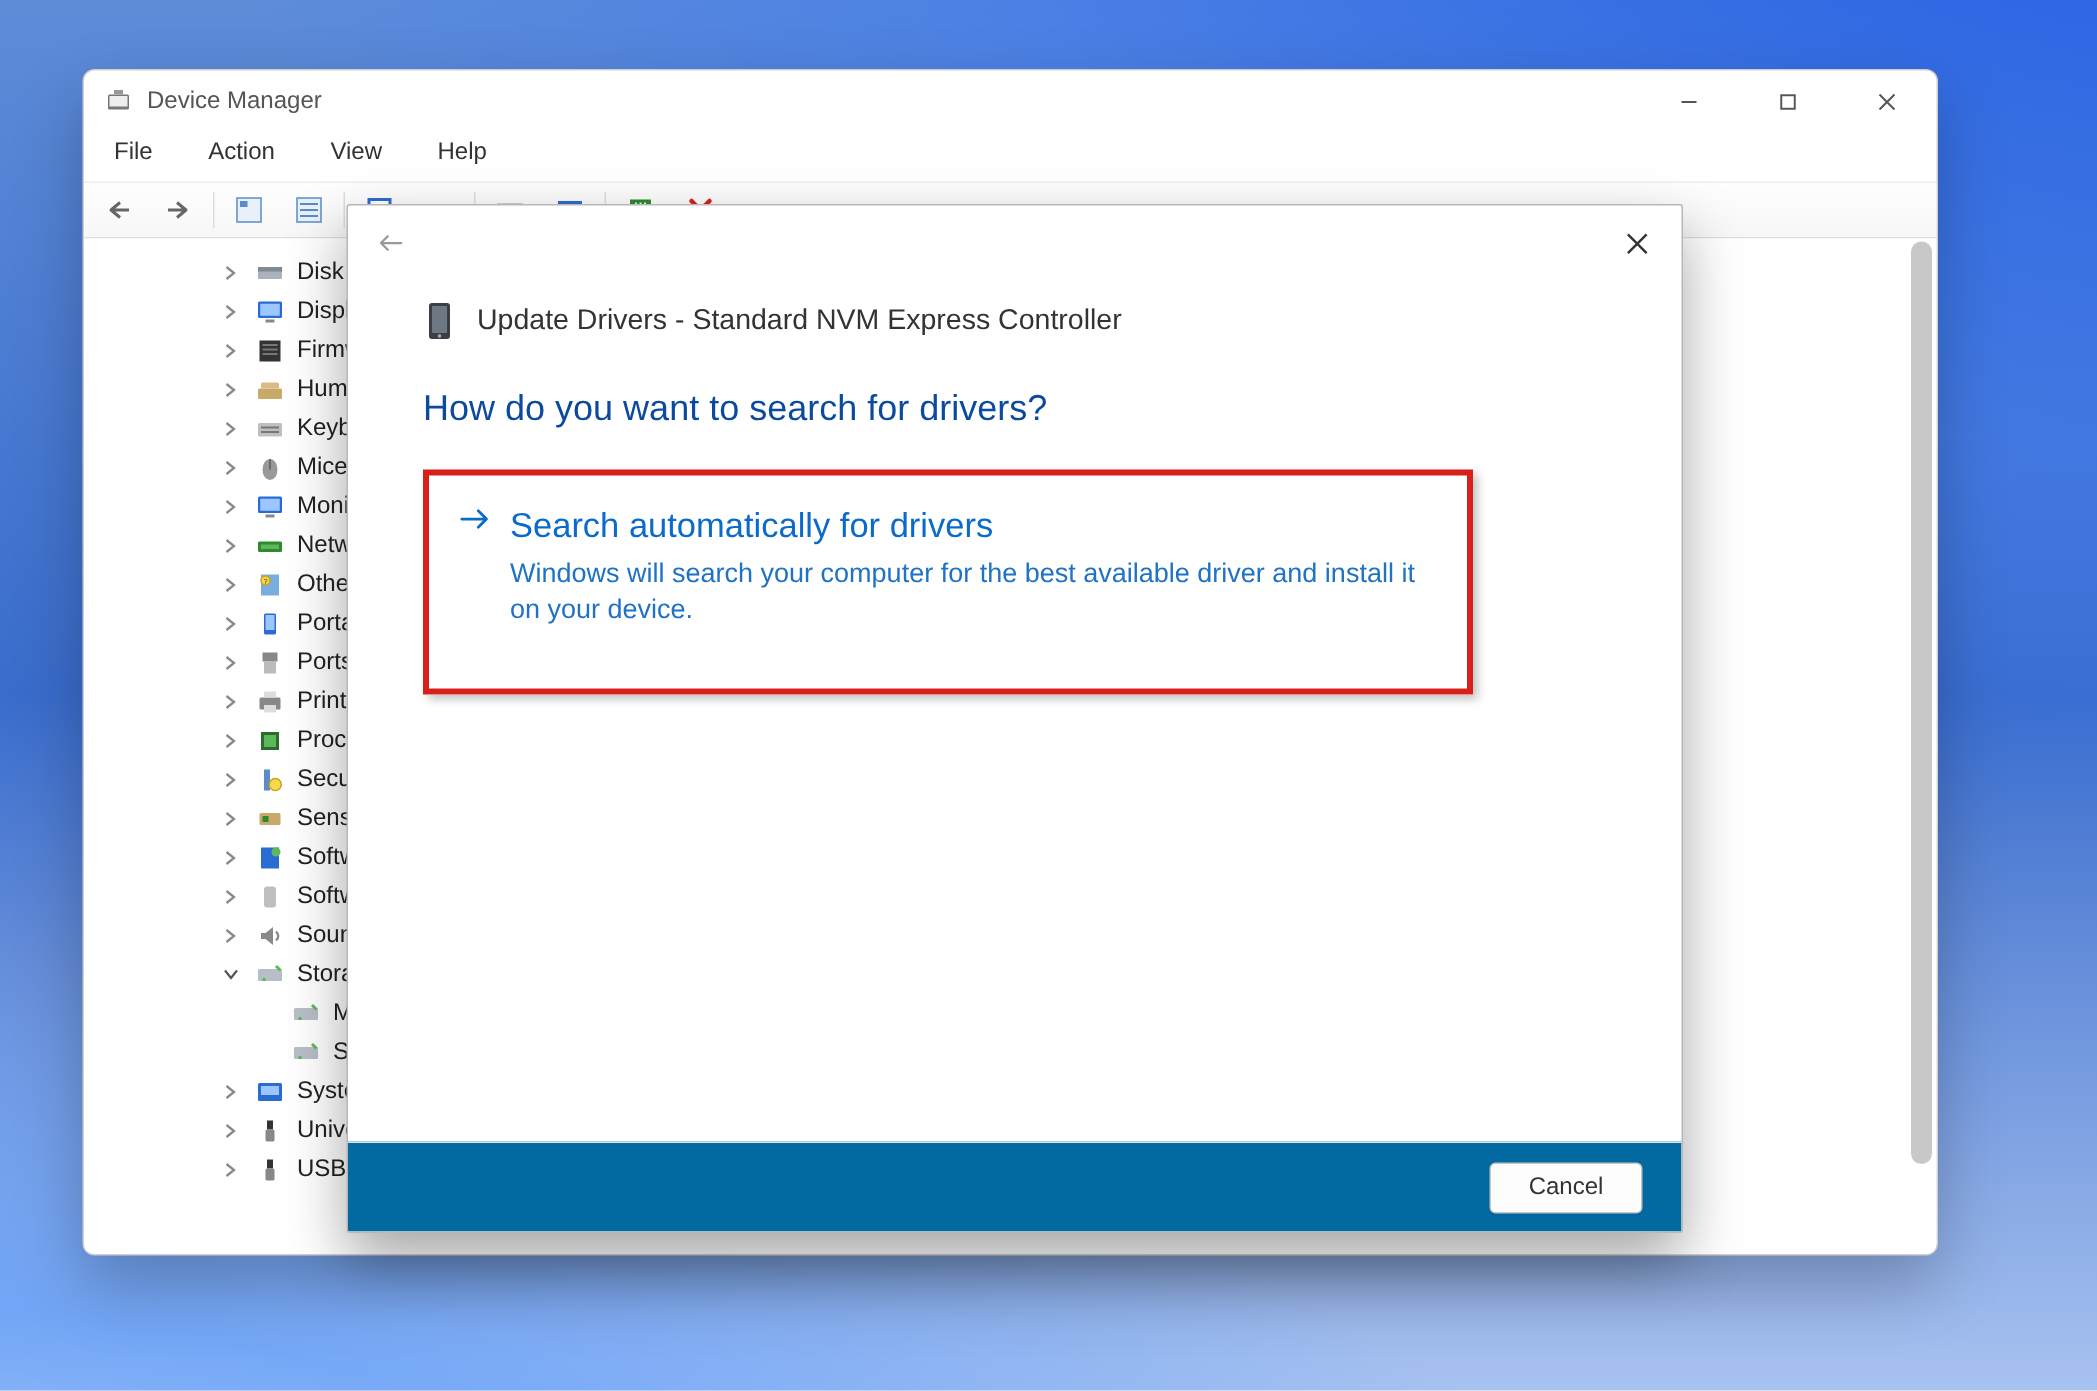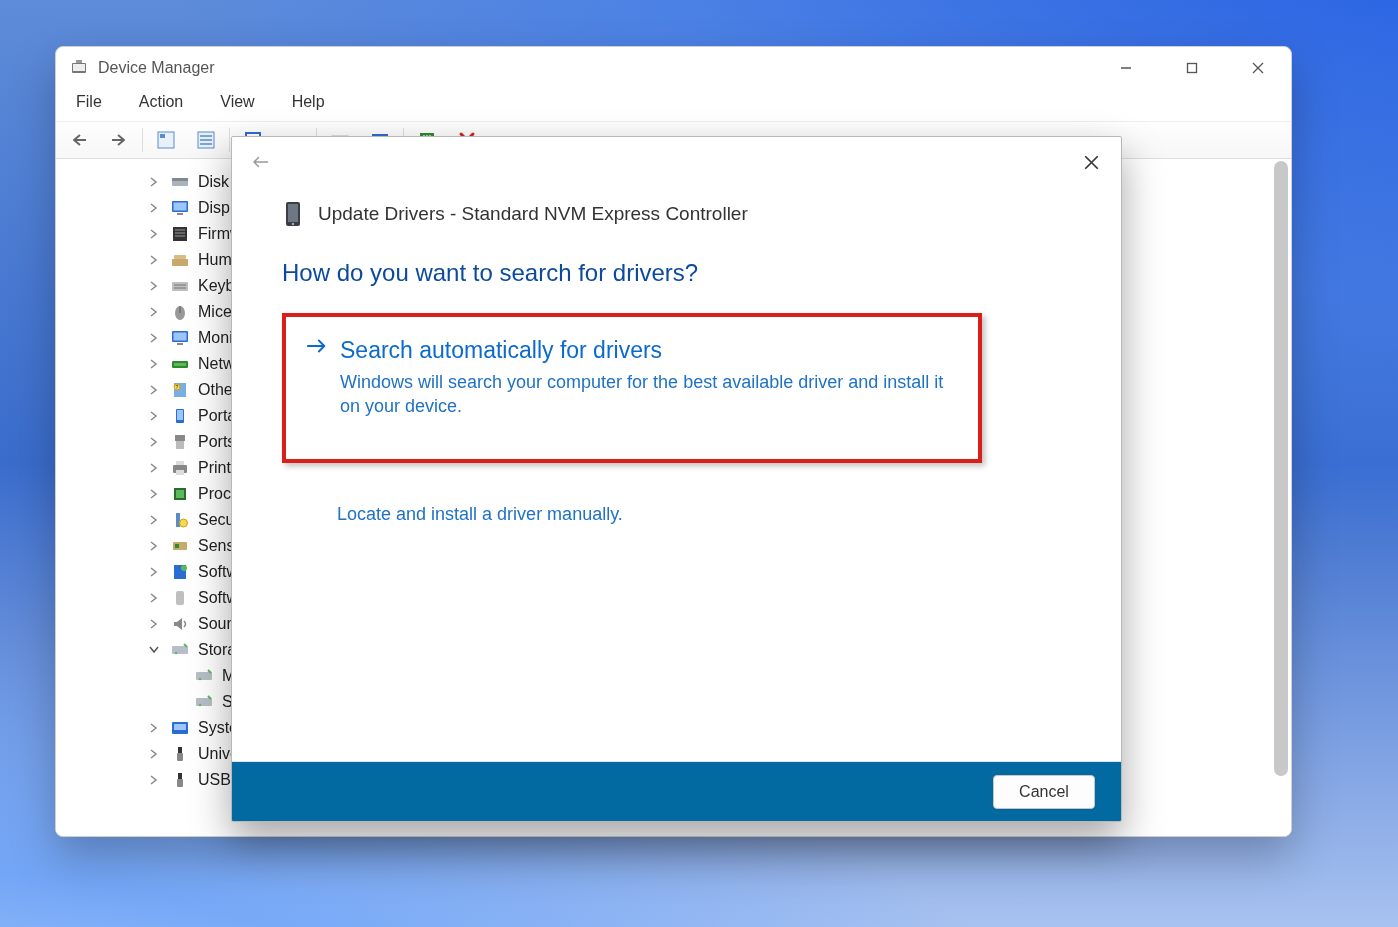--- a/index.html
+++ b/index.html
@@ -823,20 +823,19 @@
         <div class="dlg-option highlighted">
           <div class="dlg-opt-head">
             <svg>
               <use href="#i-arrow-right"></use>
             </svg>
             <span>Search automatically for drivers</span>
           </div>
           <div class="dlg-opt-desc">Windows will search your computer for the best available driver and install it on your device.</div>
         </div>
         <div class="dlg-option">
-          <div class="dlg-opt-desc">Locate and install a driver manually.</div>
         </div>
       </div>
   </div>
   <div class="dlg-footer">
     <div class="btn">Cancel</div>
   </div>
 </div>
 
 </body></html>

